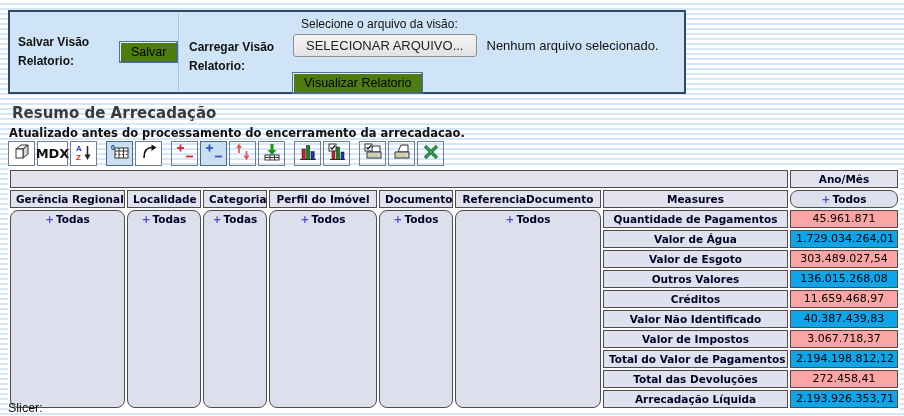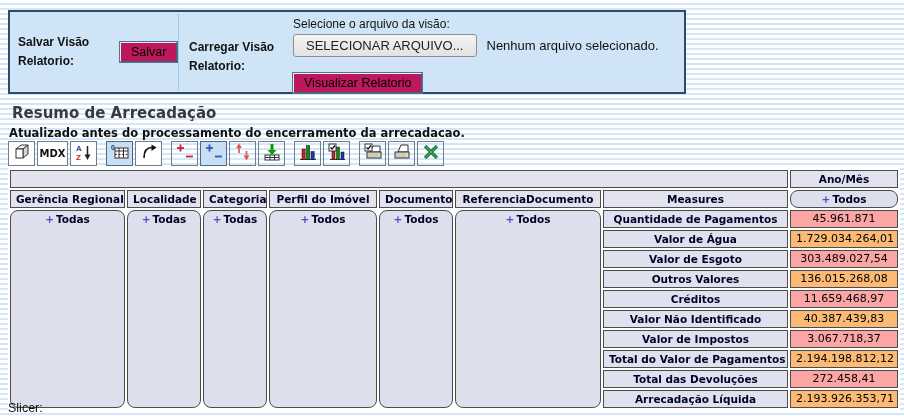--- a/index.html
+++ b/index.html
@@ -14,25 +14,25 @@
     background:#cfe5f7;border:2px solid #2e4a67;
     display:flex;align-items:stretch;
   }
   .panel .sec-save{display:flex;align-items:center;gap:14px;padding-left:8px;width:160px;}
   .panel .divider{border-left:1px solid #a6c6e0;margin:2px 0;}
   .panel .sec-load{display:flex;align-items:flex-start;gap:10px;padding-left:10px;flex:1;}
   .blk-label{font-weight:bold;font-size:12px;color:#111;line-height:19px;width:94px;}
   .sec-save .blk-label{width:88px;}
   .sec-load .blk-label{margin-top:26px;}
   .file-col{display:flex;flex-direction:column;align-items:flex-start;padding-top:5px;}
-  .file-prompt{font-size:12px;color:#111;margin-bottom:3px;}
+  .file-prompt{font-size:12px;color:#111;margin-bottom:3px;margin-left:8px;}
   .file-row{display:flex;align-items:center;gap:10px;margin-bottom:16px;}
   .btn-blue{
     font-family:"Liberation Sans",sans-serif;font-size:12.5px;color:#000;
-    background:#be185d;
+    background:#4d7c0f;
     border:1px solid;border-color:#e4f0fb #44607c #44607c #e4f0fb;
     outline:1px solid #55718d;
     padding:2px 10px;cursor:pointer;
   }
   .btn-file{
     font-family:"Liberation Sans",sans-serif;font-size:13px;color:#222;
     background:linear-gradient(#f4f4f4,#e2e2e2);
     border:1px solid #8f8f8f;border-radius:3px;
     padding:3px 12px;cursor:pointer;min-width:176px;
   }
@@ -50,37 +50,37 @@
   .toolbar{position:absolute;left:8px;top:141px;display:flex;align-items:center;}
   .tbtn{
     box-sizing:border-box;width:27px;height:25px;
     display:inline-flex;align-items:center;justify-content:center;
     border:1px solid #6f7f90;background:transparent;margin-right:2px;cursor:pointer;padding:0;
   }
   .tbtn.white{background:#ffffff;}
   .tbtn.pressed{background:#c8def2;border-color:#4a6a8a;}
   .tbtn.gap{margin-right:9px;}
   .tbtn.wide{width:31px;}
-  .mdx-label{font-family:"DejaVu Sans",sans-serif;font-size:10px;font-weight:bold;color:#111;}
+  .mdx-label{font-family:"DejaVu Sans",sans-serif;font-size:13px;font-weight:bold;color:#111;}
   
   table.pivot{
     position:absolute;left:8px;top:168px;width:890px;
     border-collapse:separate;border-spacing:2px;table-layout:fixed;
     background:#ffffff;
     font-family:"DejaVu Sans",sans-serif;font-size:10.5px;
   }
   table.pivot td,table.pivot th{
     border:1px solid #4c4c4c;padding:1px 5px;line-height:14px;
     overflow:hidden;white-space:nowrap;text-align:center;
   }
   th.hdr{background:#e2e3ef;color:#000026;font-size:10.5px;font-weight:bold;text-align:center;}
   th.hdr-left{text-align:left;}
   td.member{background:#dde0ec;color:#000026;font-weight:bold;text-align:left;vertical-align:top;border-radius:8px;}
   td.mname{background:#dfe2ee;color:#000026;font-weight:bold;text-align:left;}
-  td.val{background:#fdba74;color:#000;text-align:right;font-size:11px;}
+  td.val{background:#0ea5e9;color:#000;text-align:right;font-size:11px;}
   tr.alt td.val{background:#fca5a5;}
   .plus{color:#4d4dcc;font-weight:bold;margin-right:2px;cursor:pointer;}
   
   .slicer{position:absolute;left:8px;top:401px;font-size:12.5px;color:#111;}
 </style>
 </head>
 <body>
 
 <div class="panel">
   <div class="sec-save">

